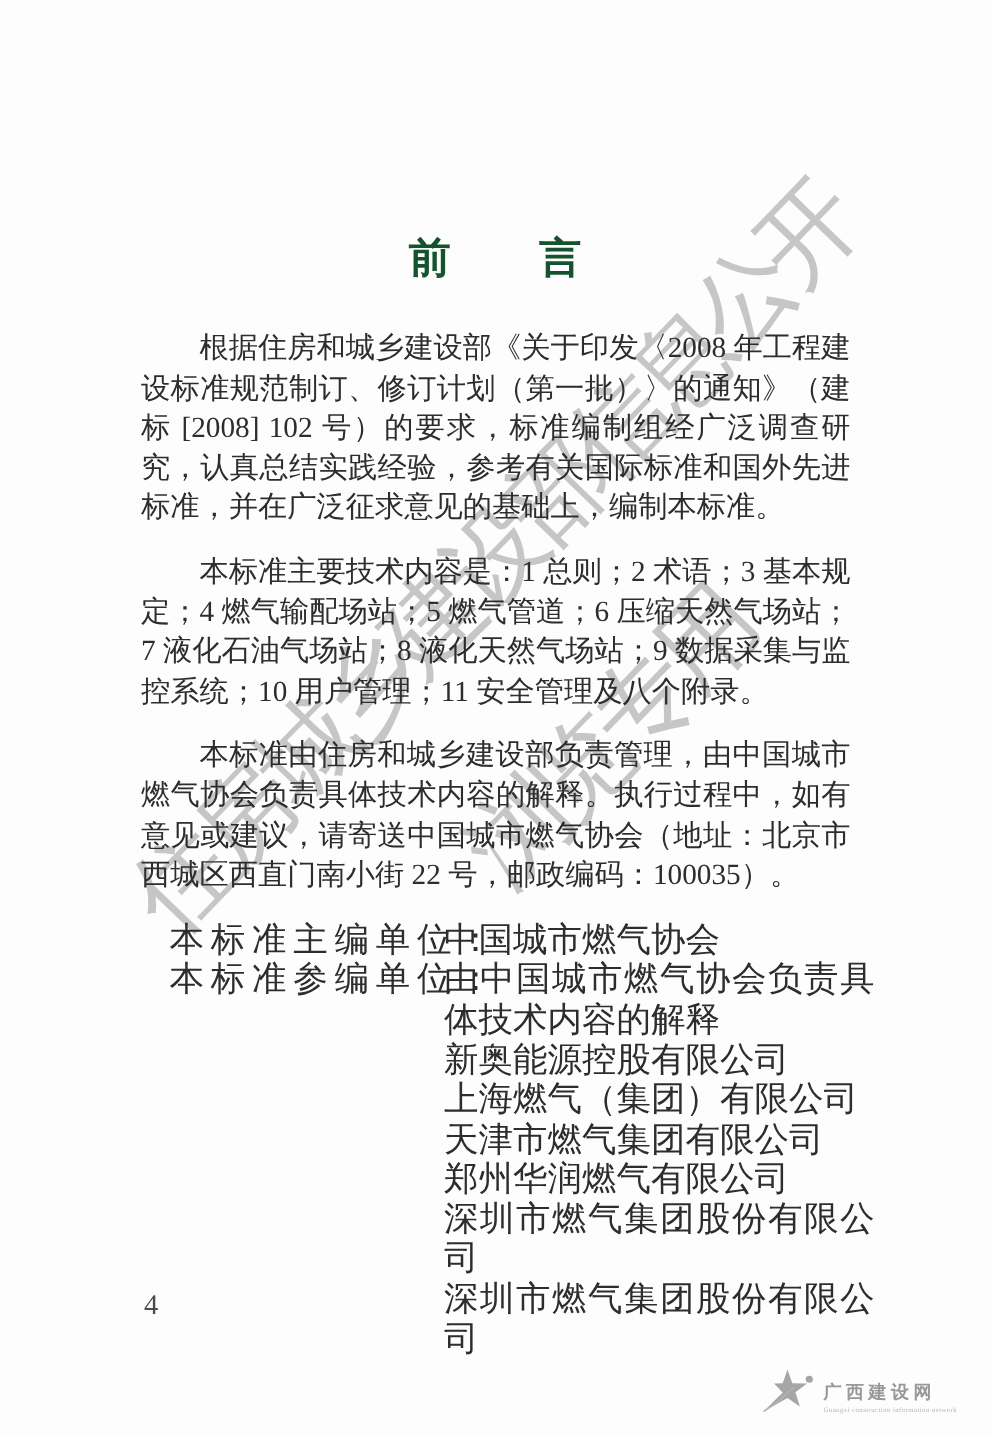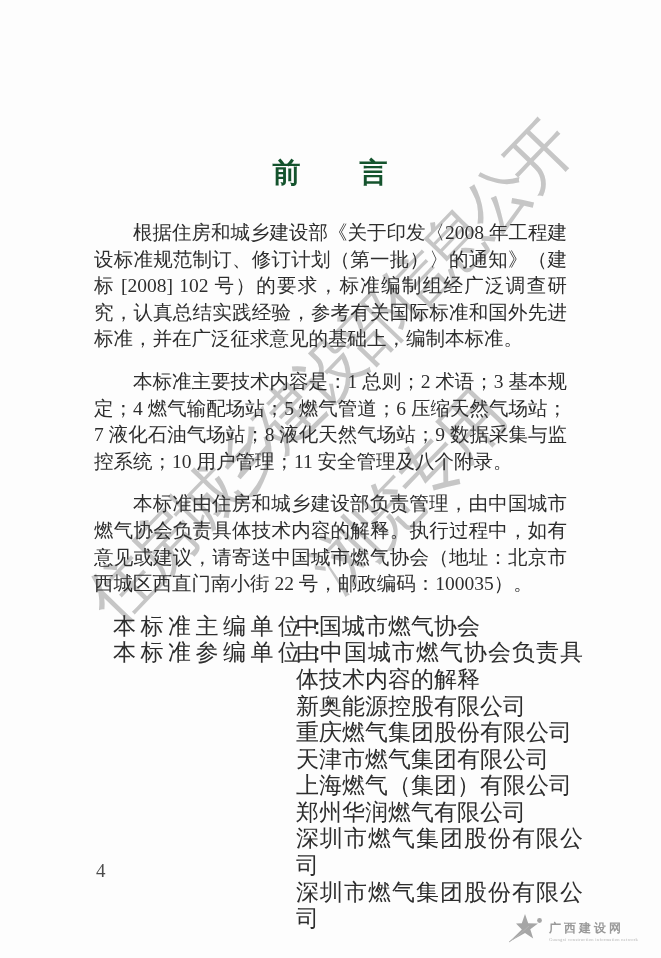--- a/index.html
+++ b/index.html
@@ -123,23 +123,22 @@
     <div class="units">
       <div class="unit-row">
         <span class="unit-label">本标准主编单位：</span>
         <span class="unit-value">中国城市燃气协会</span>
       </div>
       <div class="unit-row">
         <span class="unit-label">本标准参编单位：</span>
         <div class="unit-values">
             <div>由中国城市燃气协会负责具体技术内容的解释</div>
             <div>新奥能源控股有限公司</div>
-            <div>重庆燃气集团股份有限公司</div>
+            <div>上海燃气（集团）有限公司</div>
             <div>天津市燃气集团有限公司</div>
-            <div>上海燃气（集团）有限公司</div>
             <div>郑州华润燃气有限公司</div>
             <div>深圳市燃气集团股份有限公司</div>
             <div>深圳市燃气集团股份有限公司</div>
           </div>
       </div>
     </div>
   </div>
 
   <div class="page-number">4</div>
 

